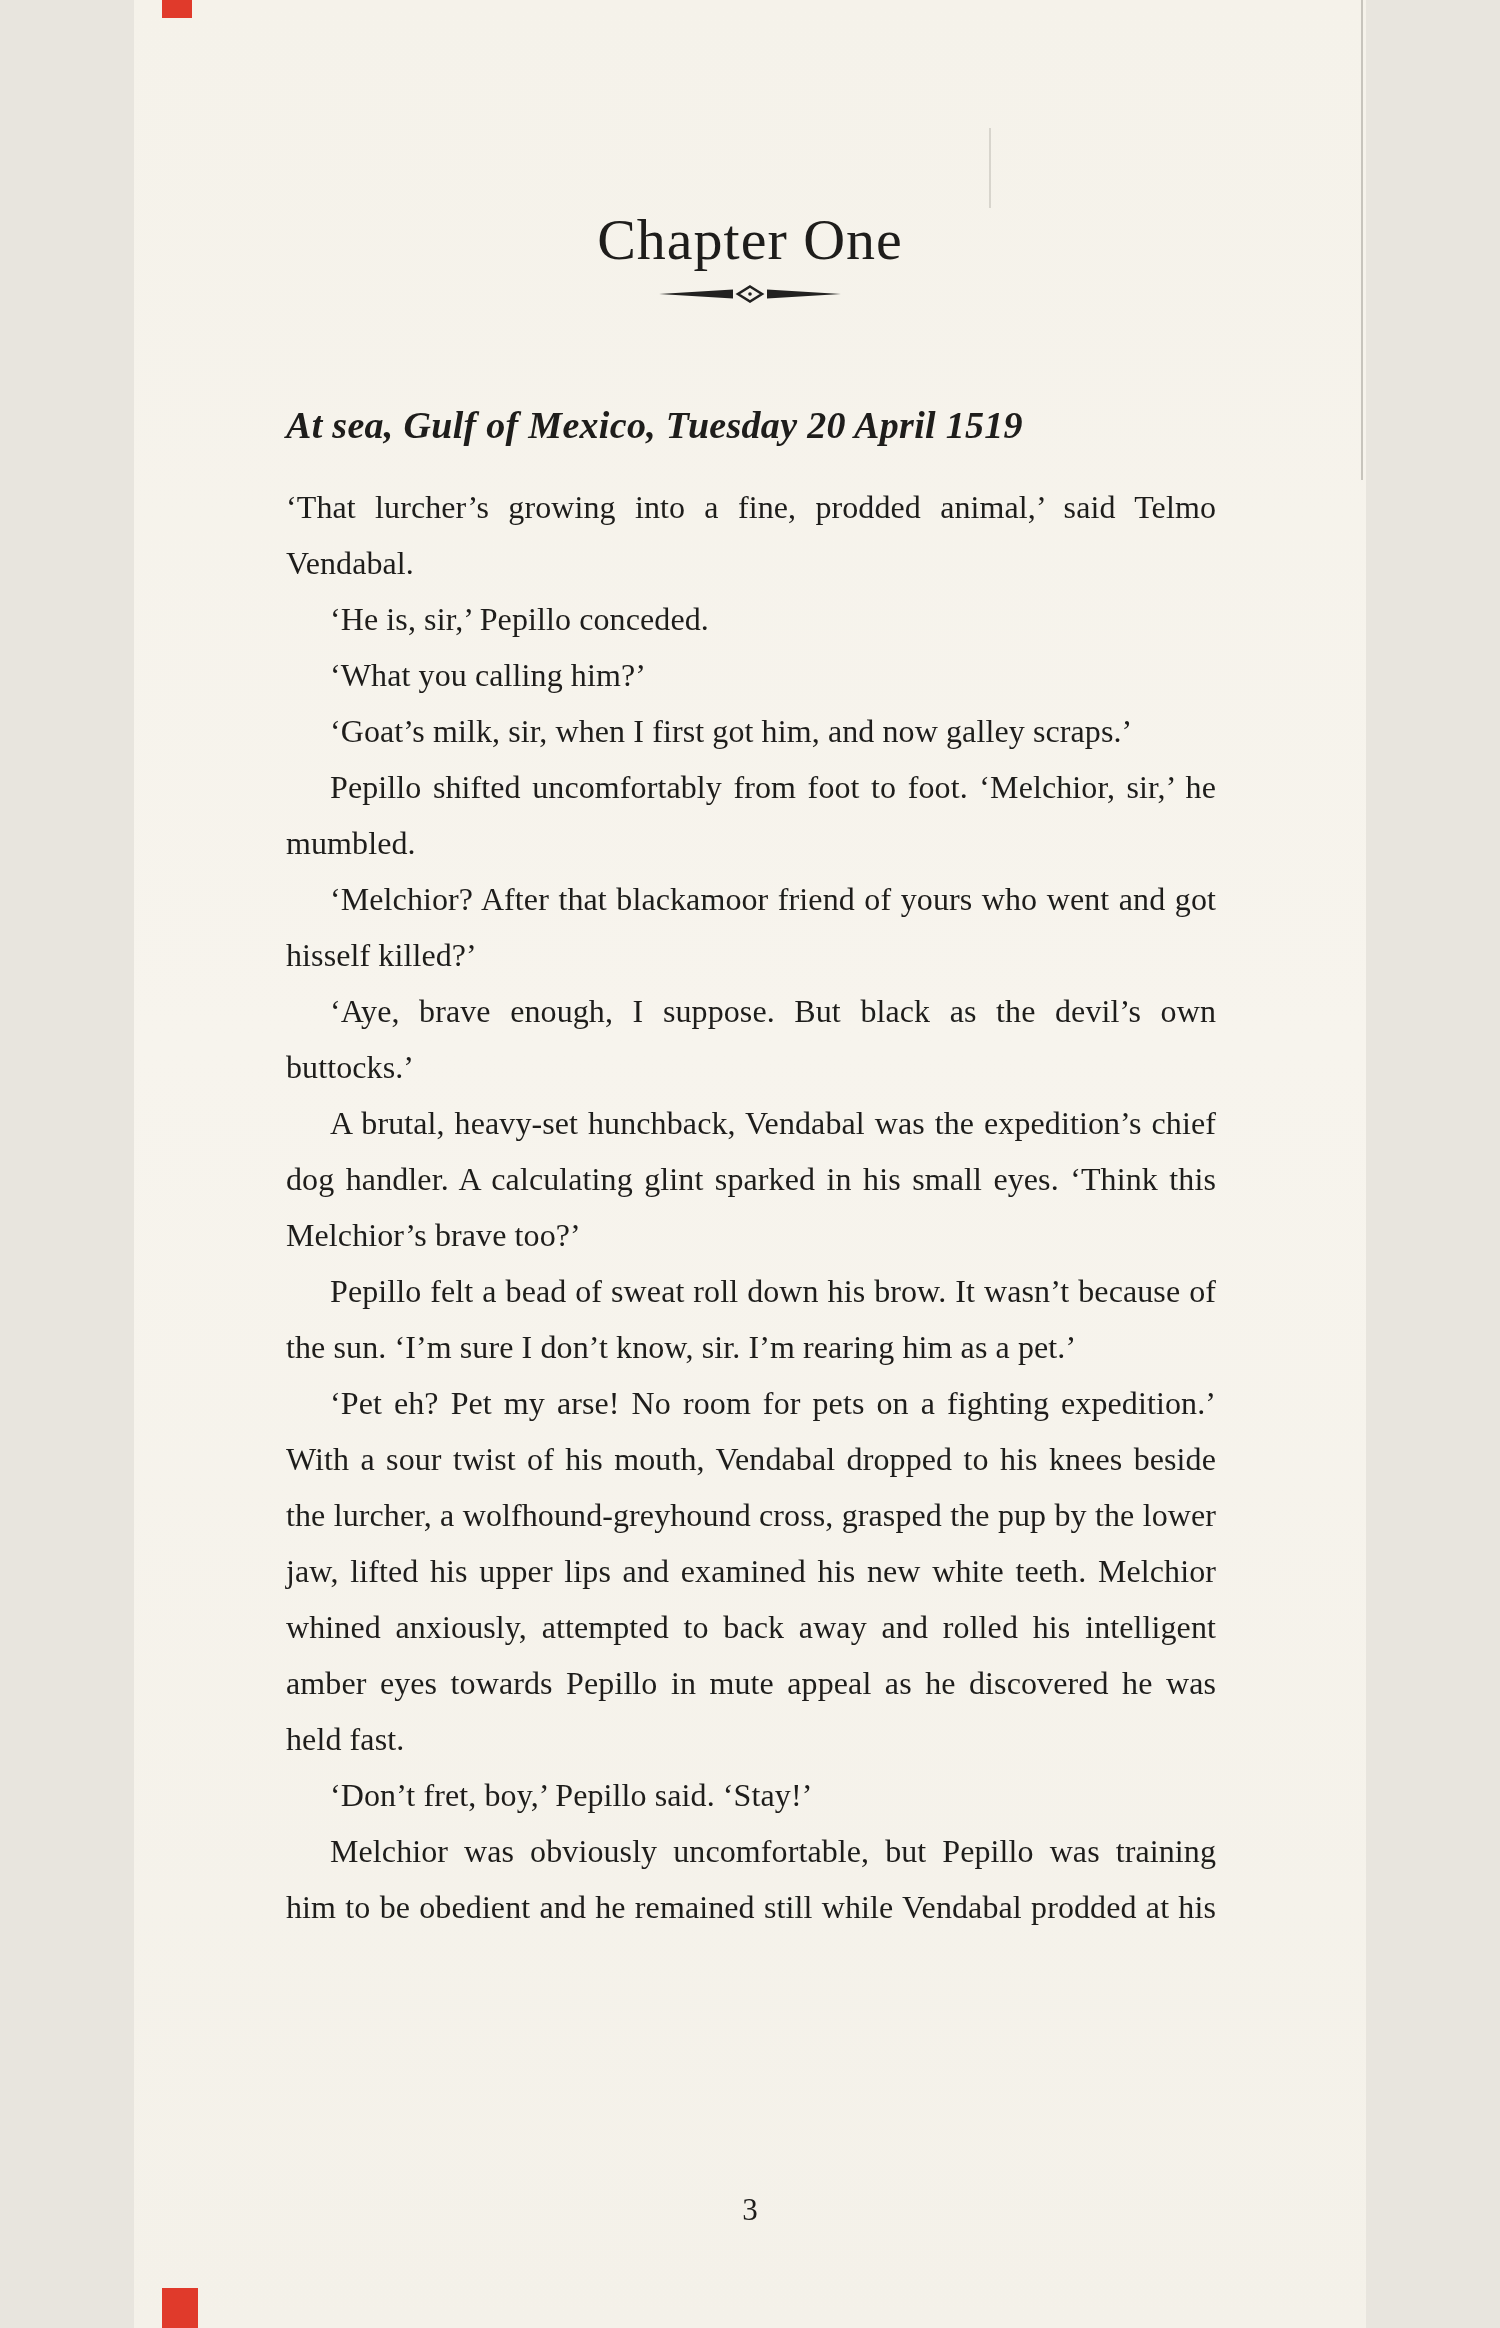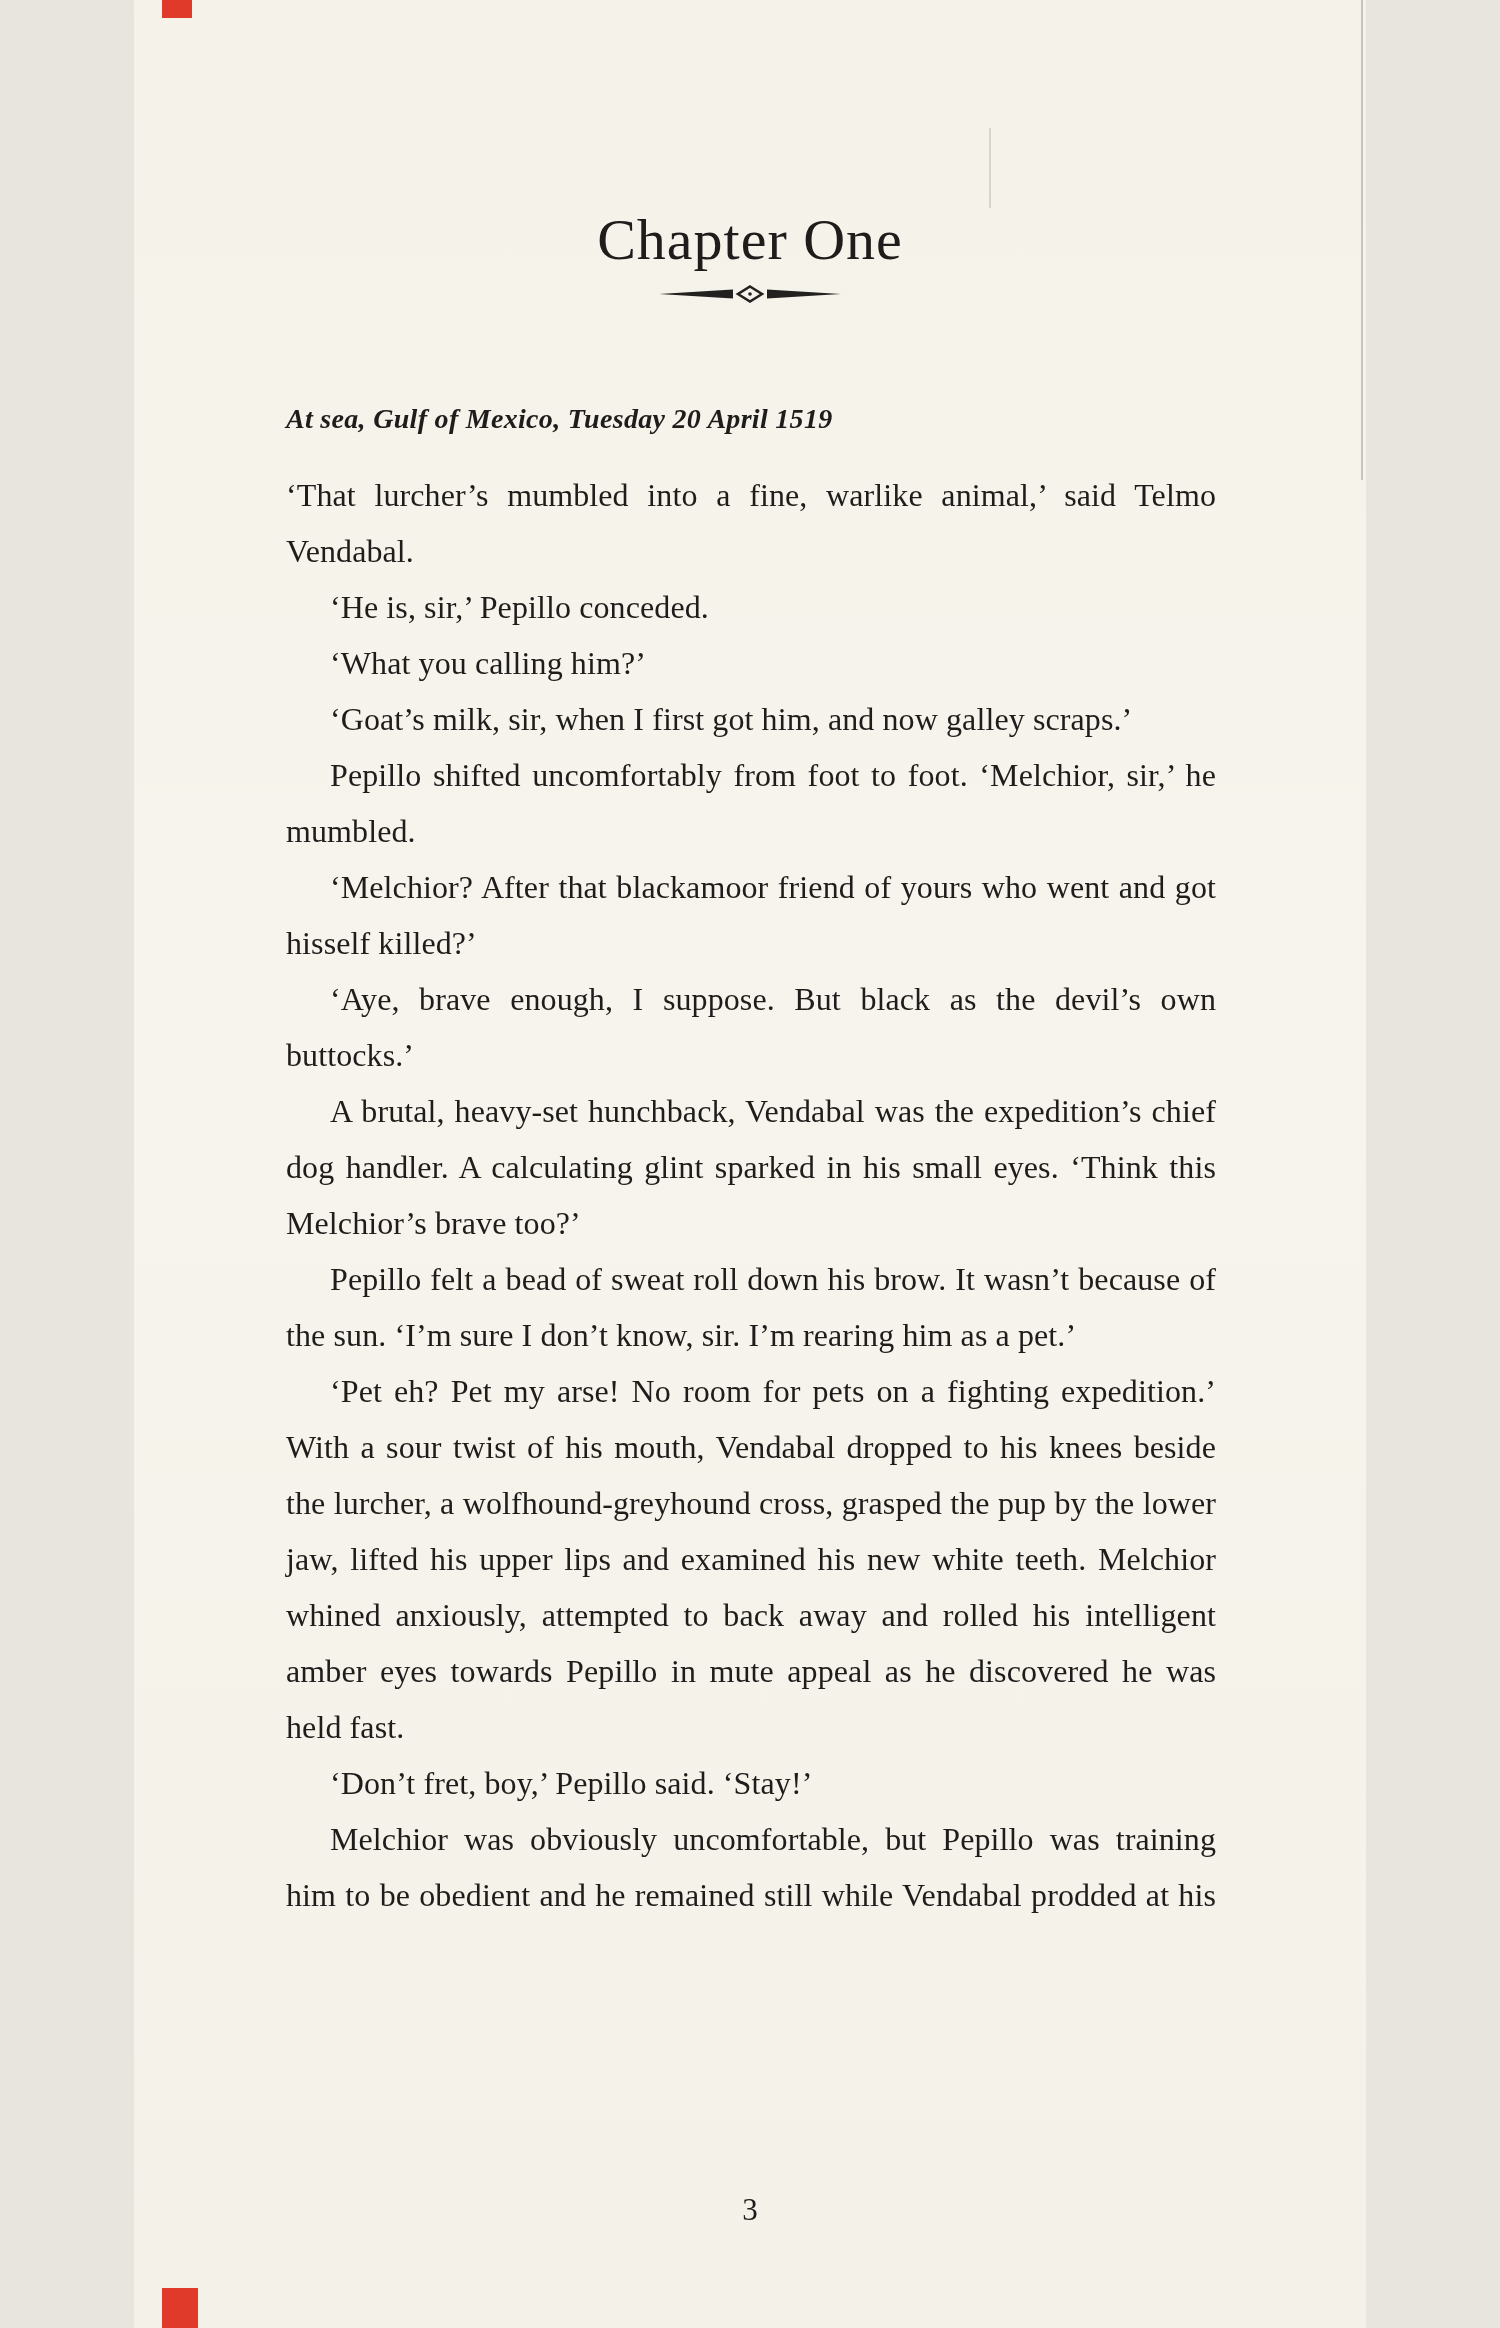--- a/index.html
+++ b/index.html
@@ -47,21 +47,21 @@
     letter-spacing: 1px;
   }
   .ornament {
     text-align: center;
     margin-top: 10px;
     height: 24px;
   }
 
   .dateline {
     margin: 96px 152px 0 152px;
-    font-size: 28px;
+    font-size: 38px;
     font-weight: 700;
     font-style: italic;
     letter-spacing: 0.3px;
   }
 
   .body-text {
     margin: 32px 150px 0 152px;
     font-size: 32px;
     line-height: 56px;
     text-align: justify;
@@ -104,21 +104,21 @@
       <polygon points="2,11 76,6.5 76,15.5" fill="#222120"></polygon>
       <polygon points="184,11 110,6.5 110,15.5" fill="#222120"></polygon>
       <path d="M93,3.5 L105,11 L93,18.5 L81,11 Z" fill="none" stroke="#222120" stroke-width="2.6"></path>
       <circle cx="93" cy="11" r="1.8" fill="#222120"></circle>
     </svg>
   </div>
 
   <p class="dateline">At sea, Gulf of Mexico, Tuesday 20 April 1519</p>
 
   <div class="body-text">
-    <p>‘That lurcher’s mumbled into a fine, warlike animal,’ said Telmo Vendabal.</p>
+    <p>‘That lurcher’s growing into a fine, prodded animal,’ said Telmo Vendabal.</p>
     <p class="indent">‘He is, sir,’ Pepillo conceded.</p>
     <p class="indent">‘What you calling him?’</p>
     <p class="indent">‘Goat’s milk, sir, when I first got him, and now galley scraps.’</p>
     <p class="indent">Pepillo shifted uncomfortably from foot to foot. ‘Melchior, sir,’ he mumbled.</p>
     <p class="indent">‘Melchior? After that blackamoor friend of yours who went and got hisself killed?’</p>
     <p class="indent">‘Aye, brave enough, I suppose. But black as the devil’s own buttocks.’</p>
     <p class="indent">A brutal, heavy-set hunchback, Vendabal was the expedition’s chief dog handler. A calculating glint sparked in his small eyes. ‘Think this Melchior’s brave too?’</p>
     <p class="indent">Pepillo felt a bead of sweat roll down his brow. It wasn’t because of the sun. ‘I’m sure I don’t know, sir. I’m rearing him as a pet.’</p>
     <p class="indent">‘Pet eh? Pet my arse! No room for pets on a fighting expedition.’ With a sour twist of his mouth, Vendabal dropped to his knees beside the lurcher, a wolfhound-greyhound cross, grasped the pup by the lower jaw, lifted his upper lips and examined his new white teeth. Melchior whined anxiously, attempted to back away and rolled his intelligent amber eyes towards Pepillo in mute appeal as he discovered he was held fast.</p>
     <p class="indent">‘Don’t fret, boy,’ Pepillo said. ‘Stay!’</p>

